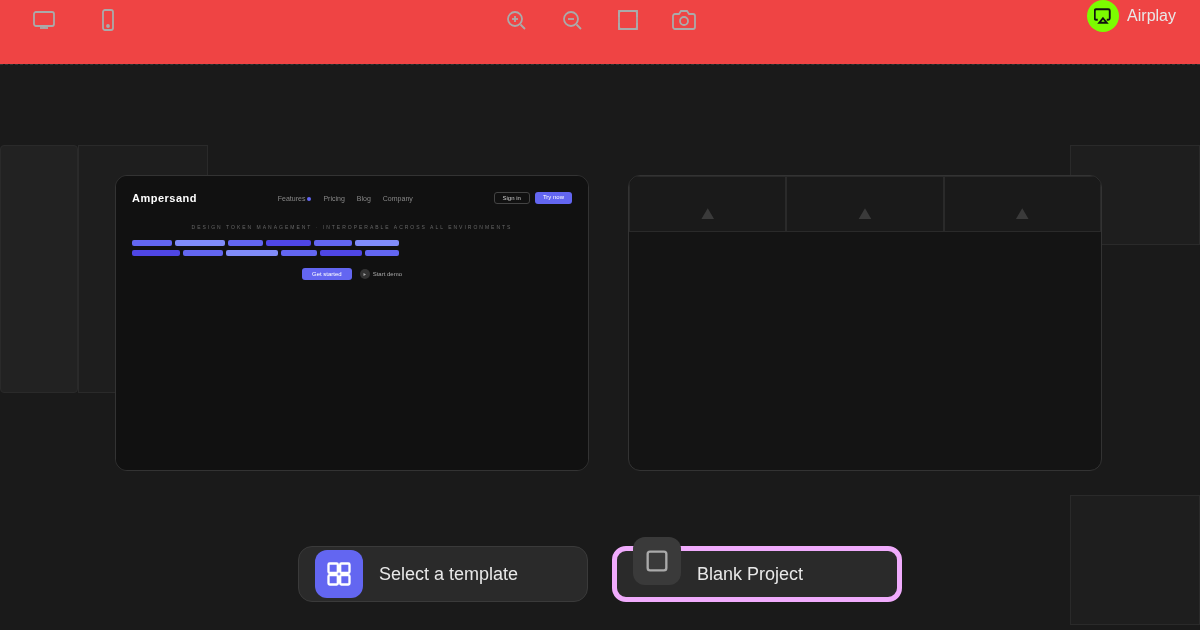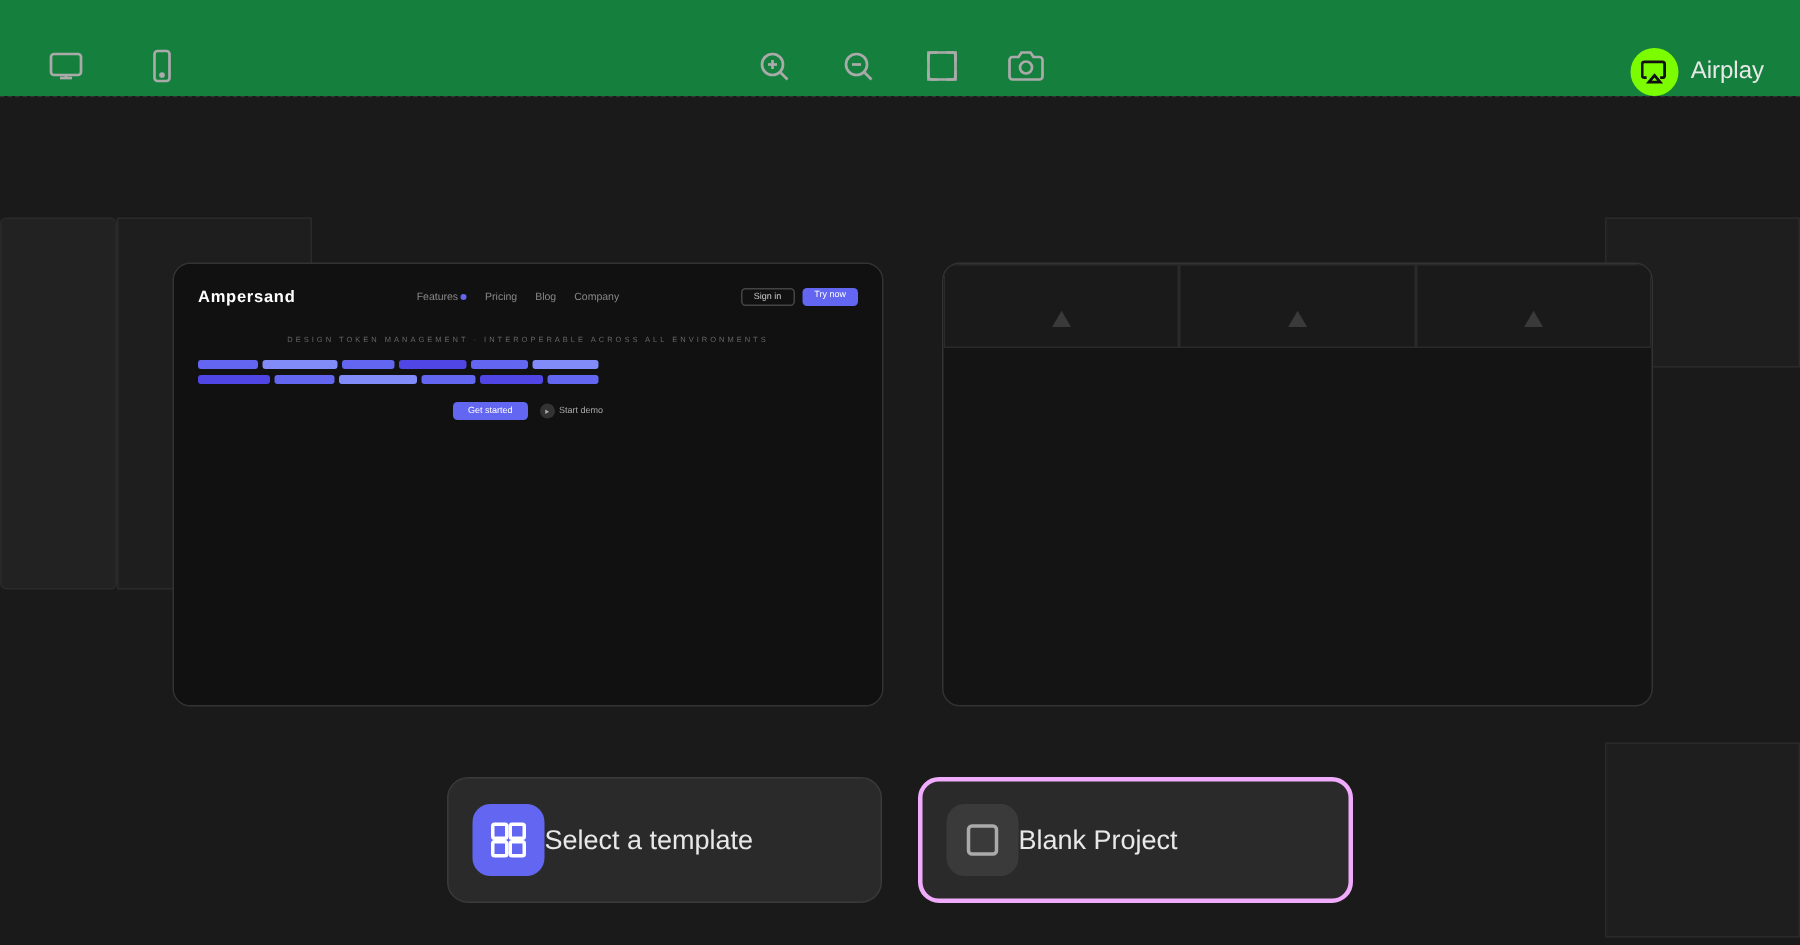--- a/index.html
+++ b/index.html
@@ -9,24 +9,24 @@
       height: 630px;
       background: #1a1a1a;
       font-family: -apple-system, BlinkMacSystemFont, 'Segoe UI', sans-serif;
       overflow: hidden;
       position: relative;
     }
 
     
     .toolbar {
       display: flex;
-      align-items: flex-end;
+      align-items: flex-start;
       justify-content: space-between;
       height: 64px;
-      background: #15803d;
+      background: #ef4444;
       padding: 0 24px;
       position: relative;
       z-index: 10;
     }
 
     .toolbar-left {
       display: flex;
       align-items: center;
       gap: 24px;
     }
@@ -351,36 +351,37 @@
       left: 0;
       right: 0;
       display: flex;
       justify-content: center;
       gap: 24px;
     }
 
     .action-btn {
       display: flex;
       align-items: center;
-      gap: 0;
+      gap: 16px;
       padding: 12px 24px 12px 16px;
       border-radius: 14px;
       cursor: pointer;
       width: 290px;
-      height: 84px;
+      height: 56px;
     }
 
     .action-btn.template {
       background: #2a2a2a;
       border: 1px solid #3a3a3a;
     }
 
     .action-btn.blank {
       background: #2a2a2a;
-      border: 3px solid #f0abfc;
+      border: 5px solid #f0abfc;
+      align-items: flex-end;
     }
 
     .action-icon-wrap {
       width: 48px;
       height: 48px;
       border-radius: 12px;
       display: flex;
       align-items: center;
       justify-content: center;
       flex-shrink: 0;

